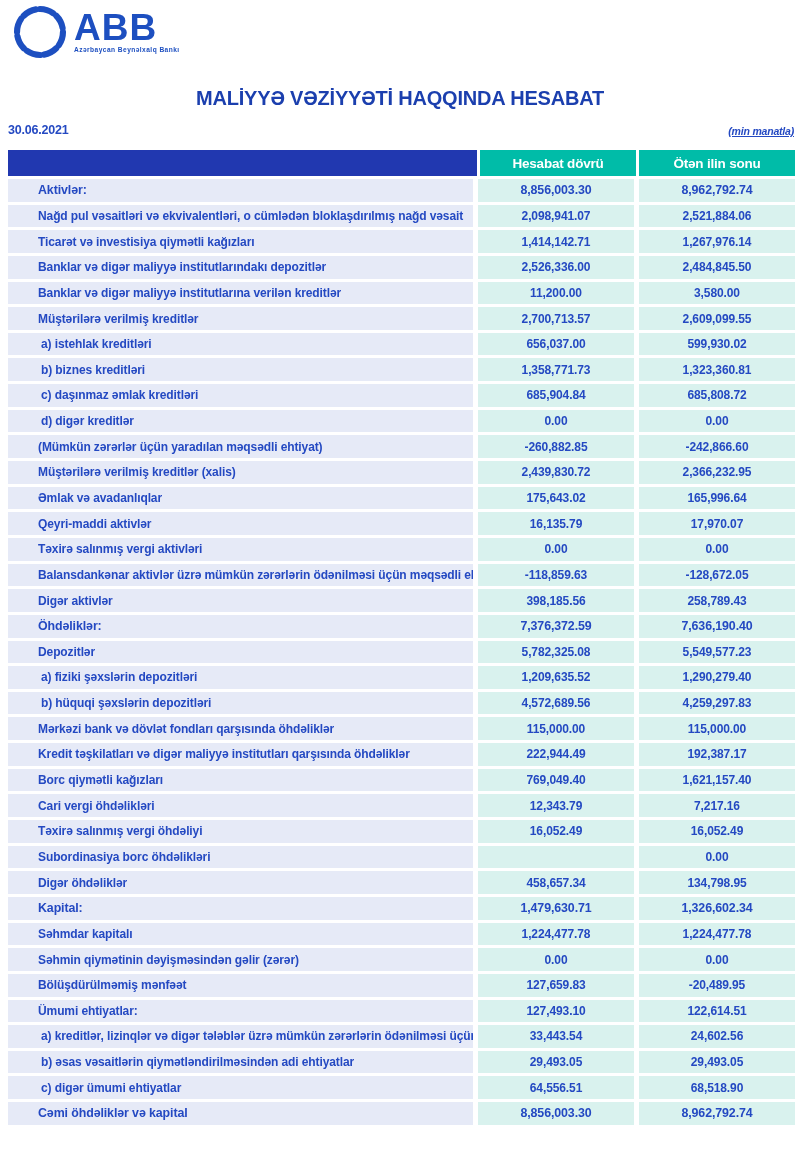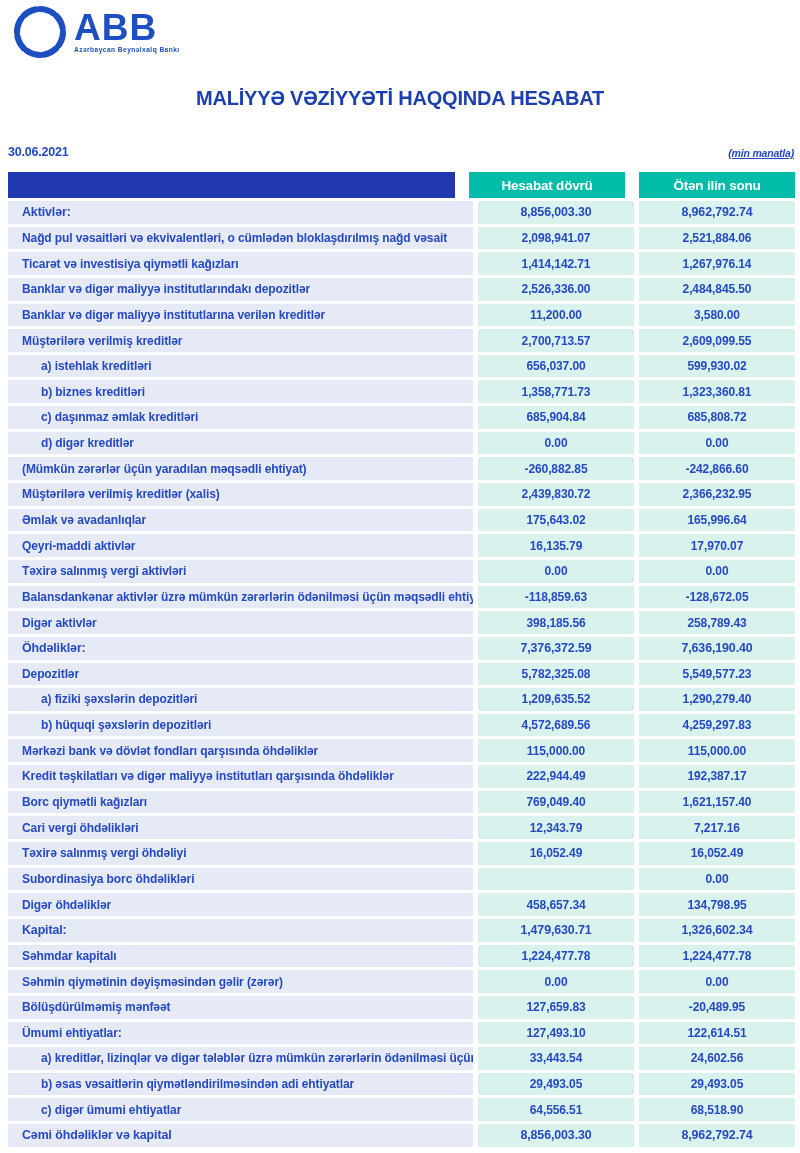--- a/index.html
+++ b/index.html
@@ -22,42 +22,42 @@
   .logo-row{display:flex;align-items:flex-start;padding:4px 0 0 12px;height:64px;}
   .logo-swirl{width:56px;height:56px;flex:0 0 auto;}
   .logo-text{margin:8px 0 0 6px;}
   .brand{font-size:37px;line-height:0.85;font-weight:700;color:var(--logo-blue);letter-spacing:1px;}
   .tagline{font-size:6.6px;font-weight:700;color:var(--logo-blue);letter-spacing:0.45px;margin-top:3px;}
   .title{
     margin-top:23px;text-align:center;
     font-size:20px;font-weight:800;color:var(--title-blue);
     letter-spacing:-0.2px;
   }
-  .meta{display:flex;justify-content:space-between;align-items:flex-end;margin:32px 6px 0 8px;height:17px;text-align:right;}
+  .meta{display:flex;justify-content:space-between;align-items:flex-end;margin:10px 6px 0 8px;height:17px;text-align:right;}
   .meta-date{font-size:12.5px;font-weight:700;color:var(--text-blue);letter-spacing:-0.2px;}
   .meta-note{font-size:10.5px;font-weight:700;font-style:italic;color:var(--text-blue);letter-spacing:-0.2px;text-decoration:underline;}
   .thead{
-    display:grid;grid-template-columns:1fr 156px 156px;column-gap:14px;
+    display:grid;grid-template-columns:1fr 156px 156px;column-gap:3px;
     margin:13px 5px 3px 8px;
   }
   .th-blank{background:var(--header-blue);height:26px;}
   .th{
     background:var(--header-teal);height:26px;color:#ffffff;
     font-size:13.5px;font-weight:700;letter-spacing:-0.2px;
     display:flex;align-items:center;justify-content:center;
   }
   .tbody{
     display:grid;grid-template-columns:1fr 156px 156px;
     column-gap:5px;row-gap:3px;grid-auto-rows:22.65px;
     margin:0 5px 0 8px;
   }
   .lbl{
     background:var(--label-bg);color:var(--text-blue);
     font-size:12px;font-weight:600;letter-spacing:-0.1px;
-    display:flex;align-items:center;padding-left:14px;
+    display:flex;align-items:center;padding-left:30px;
     white-space:nowrap;overflow:hidden;
   }
   .lbl.indent{padding-left:33px;}
   .val{
     background:var(--value-bg);color:var(--text-blue);
     font-size:12px;font-weight:600;letter-spacing:-0.1px;
     display:flex;align-items:center;justify-content:center;
   }
   .bold{font-weight:800;font-size:12.4px;}
 </style>

